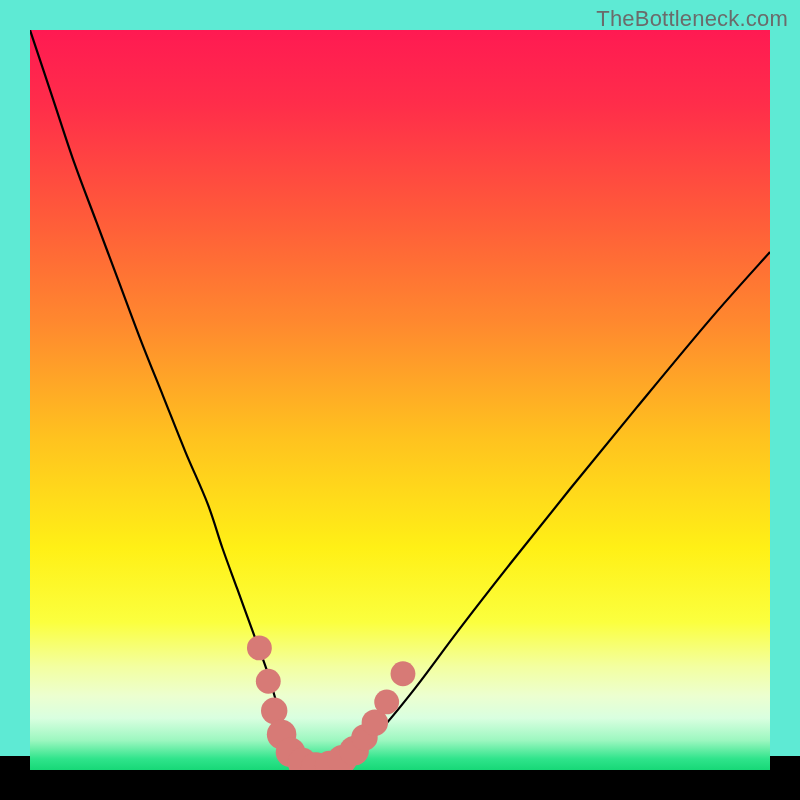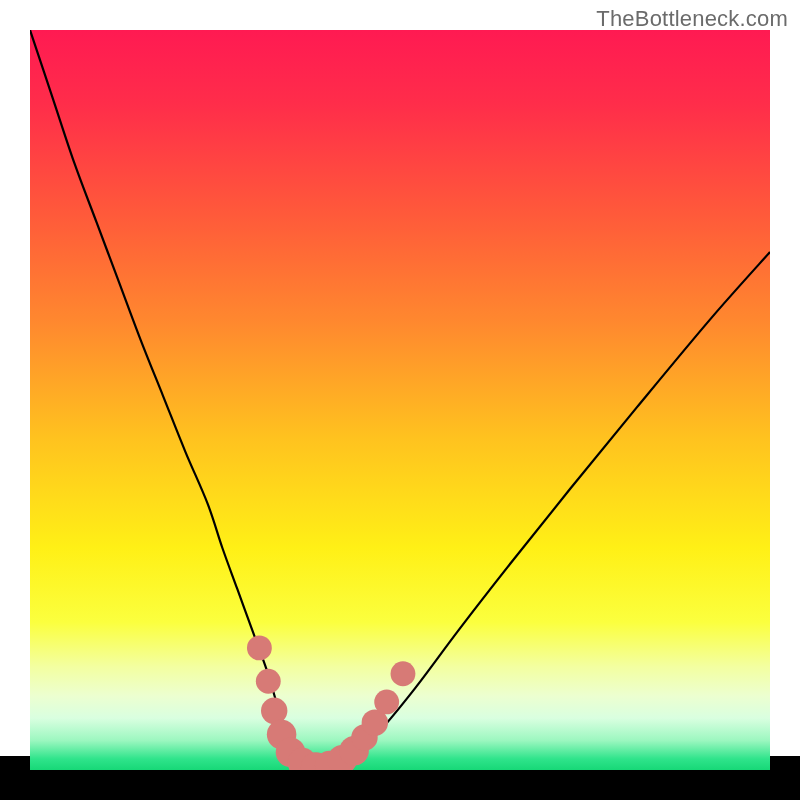--- a/index.html
+++ b/index.html
@@ -10,21 +10,21 @@
     background: #000;
     overflow: hidden;
     font-family: Arial, Helvetica, sans-serif;
   }
   .frame {
     position: absolute;
     left: 0;
     top: 0;
     width: 800px;
     height: 756px;
-    background: #ffffff;
+    background: #5eead4;
   }
   .plot {
     position: absolute;
     left: 30px;
     top: 30px;
     width: 740px;
     height: 740px;
     overflow: hidden;
   }
   .gradient {

